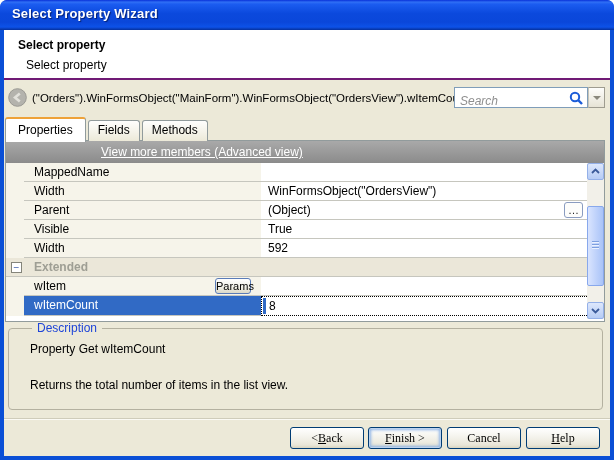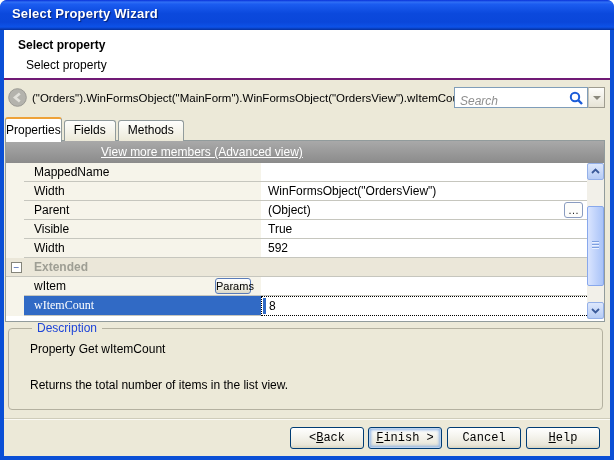--- a/index.html
+++ b/index.html
@@ -36,60 +36,60 @@
   .drop-arrow{display:block;margin:0 auto;width:0;height:0;border-left:4px solid transparent;border-right:4px solid transparent;border-top:4px solid #8a887c;}
   
   .tabstrip{position:absolute;left:1px;top:85px;height:26px;display:flex;align-items:flex-end;z-index:5;}
   .tab{
     height:21px;line-height:19px;padding:0 9px;font-size:12px;color:#000;
     background:linear-gradient(180deg,#fefefd,#ece9d8);
     border:1px solid #919b9c;border-bottom:none;border-radius:3px 3px 0 0;margin-right:2px;cursor:default;
   }
   .tab.active{
     height:25px;line-height:22px;background:#ffffff;
-    border-top:2px solid #eea239;padding:0 0;margin-bottom:-1px;z-index:6;position:relative;
+    border-top:2px solid #eea239;padding:0 12px;margin-bottom:-1px;z-index:6;position:relative;
   }
   
   .panel{position:absolute;left:1px;top:110px;width:600px;height:182px;background:#ffffff;border:1px solid #919b9c;z-index:4;}
   .viewhdr{position:absolute;left:0;top:0;width:598px;height:22px;background:linear-gradient(180deg,#a9a9a9,#8b8b8b);}
   .viewhdr-title{position:absolute;left:13px;top:4px;color:#fff;font-weight:bold;font-size:12px;margin-top:23px;}
   .viewhdr-link{position:absolute;left:95px;top:4px;color:#fff;font-size:12px;text-decoration:underline;cursor:pointer;}
   .grid{position:absolute;left:0;top:22px;width:598px;height:158px;background:#fff;}
   .grow{position:relative;height:19px;}
   .gut{position:absolute;left:0;top:0;width:18px;height:19px;background:#f6f4ea;}
   .cname{position:absolute;left:18px;top:0;width:237px;height:19px;background:#f6f4ea;border-bottom:1px solid #c6c6be;font-size:12px;line-height:18px;padding-left:10px;color:#000;white-space:nowrap;}
   .cval{position:absolute;left:255px;top:0;width:328px;height:19px;background:#fff;border-bottom:1px solid #c6c6be;font-size:12px;line-height:18px;padding-left:7px;color:#000;white-space:nowrap;}
   .ellipsis-btn{position:absolute;right:21px;top:1px;width:19px;height:16px;border:1px solid #8a9cc0;border-radius:3px;background:#fdfdfb;font-size:11px;line-height:12px;text-align:center;color:#222;padding:0;cursor:default;}
   .grow-group{position:relative;height:19px;background:#ebe7d9;border-bottom:1px solid #c6c6be;}
   .collapse-box{position:absolute;left:5px;top:4px;width:11px;height:11px;background:#fff;border:1px solid #84847a;font-size:10px;line-height:8px;text-align:center;color:#3a5aa8;padding:0;cursor:default;}
   .group-label{position:absolute;left:28px;top:2px;font-size:12px;font-weight:bold;color:#9e9e94;}
   .params-btn{position:absolute;left:209px;top:1px;width:36px;height:16px;border:1px solid #5a7cb8;border-radius:3px;background:linear-gradient(180deg,#ffffff,#f0efe6 60%,#dcd9c8);font-size:11px;line-height:13px;text-align:center;color:#000;padding:0;cursor:default;}
   .grow-sel{position:relative;height:20px;}
-  .cname-sel{position:absolute;left:18px;top:0;width:237px;height:20px;background:#316ac5;border-bottom:1px solid #c6c6be;font-size:12px;line-height:18px;padding-left:10px;color:#ffffff;white-space:nowrap;font-family:Liberation Serif, serif;}
+  .cname-sel{position:absolute;left:18px;top:0;width:237px;height:20px;background:#316ac5;border-bottom:1px solid #c6c6be;font-size:12px;line-height:18px;padding-left:10px;color:#ffffff;white-space:nowrap;}
   .gut-sel{position:absolute;left:0;top:0;width:18px;height:20px;background:#f6f4ea;}
   .editor{position:absolute;left:255px;top:0;width:328px;height:20px;background:#fff;border:1px dotted #000;font-size:12px;line-height:17px;padding-left:6px;color:#000;}
   .caret{position:absolute;left:1px;top:1px;bottom:1px;width:3px;background:#316ac5;}
   .editor-text{position:absolute;left:7px;top:1px;}
   
   .vscroll{position:absolute;right:0;top:0;width:17px;height:156px;background:#f2f0e9;}
   .sb-btn{position:absolute;left:0;width:17px;height:17px;background:linear-gradient(180deg,#dde7fc,#b6ccf5);border:1px solid #94b0e8;border-radius:2px;padding:0;cursor:default;}
   .sb-up{top:0;} .sb-down{bottom:0;}
   .sb-thumb{position:absolute;left:0;top:43px;width:17px;height:80px;background:linear-gradient(90deg,#d9e4fe,#a9c3f8);border:1px solid #88a8ec;border-radius:2px;cursor:default;}
   .sb-grip{position:absolute;left:4px;top:34px;width:7px;height:9px;
     background:repeating-linear-gradient(180deg,#7ea0e0 0 1px,#eaf1ff 1px 2px,transparent 2px 3px);}
   
   .descbox{position:absolute;left:4px;top:298px;width:595px;height:82px;border:1px solid #b4b1a0;border-radius:4px;}
   .desc-legend{position:absolute;left:28px;top:291px;background:#ece9d8;padding:0 5px;color:#1f45d8;font-size:12px;}
   .desc-line1{position:absolute;left:26px;top:312px;font-size:12px;color:#000;}
   .desc-line2{position:absolute;left:26px;top:348px;font-size:12px;color:#000;}
   
   .footer-sep{position:absolute;left:0;top:388px;width:606px;height:2px;border-top:1px solid #cfccba;border-bottom:1px solid #fbfaf4;}
   .btn{position:absolute;top:397px;width:74px;height:22px;border:1px solid #003c74;border-radius:3px;
     background:linear-gradient(180deg,#ffffff,#f4f3ec 45%,#e9e6d8 85%,#d8d4c0);
-    font-size:12px;font-family:Liberation Mono, monospace;color:#000;text-align:center;line-height:19px;padding:0;cursor:default;}
+    font-size:12px;font-family:Liberation Serif, serif;color:#000;text-align:center;line-height:19px;padding:0;cursor:default;}
   .btn .accel{text-decoration:underline;}
   .btn-back{left:286px;} .btn-finish{left:364px;box-shadow:inset 0 0 0 1px #bcd2ee,inset 0 0 3px 2px #8fb4e6;}
   .btn-cancel{left:443px;} .btn-help{left:522px;}
 </style>
 </head>
 <body>
 
 <div class="window">
 
   <div class="titlebar">

